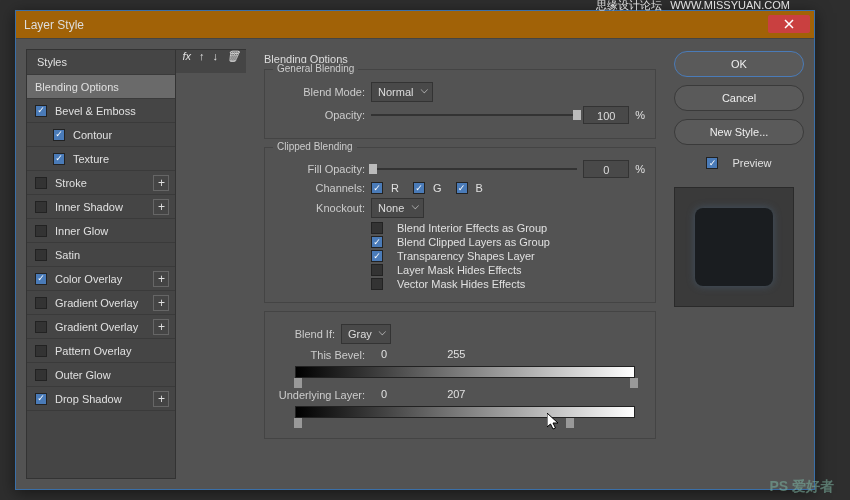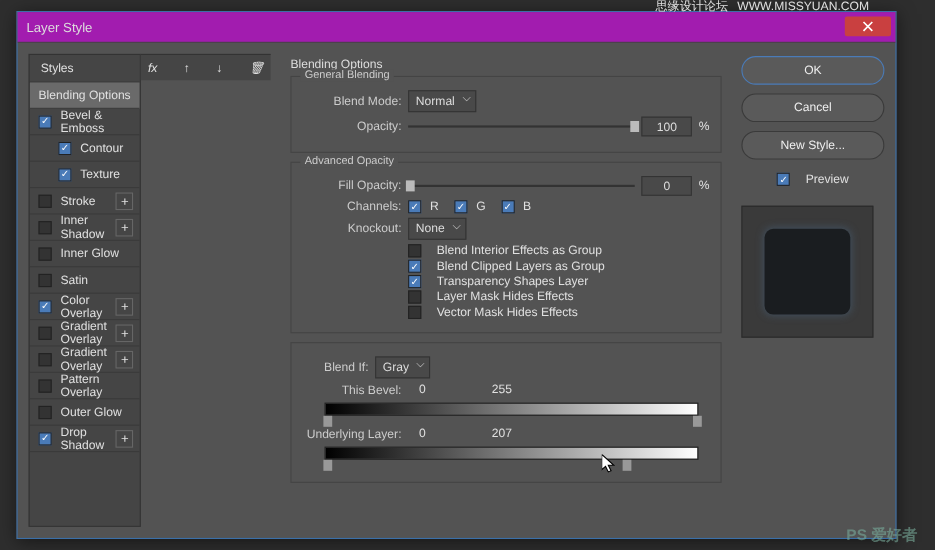--- a/index.html
+++ b/index.html
@@ -1,33 +1,33 @@
 <!DOCTYPE html>
 <html><head>
 <meta charset="utf-8">
 <style>
 *{box-sizing:border-box;margin:0;padding:0;font-family:"Segoe UI",Tahoma,sans-serif;font-size:11px;color:#e0e0e0}
 body{background:#2e2e2e;width:850px;height:500px;position:relative;overflow:hidden}
 .dialog{position:absolute;left:15px;top:10px;width:800px;height:480px;background:#535353;border:1px solid #3a6fa8;box-shadow:0 3px 15px rgba(0,0,0,.5)}
-.titlebar{height:28px;background:#a21caf;border-bottom:1px solid #444;display:flex;align-items:center;padding:0 8px;position:relative}
+.titlebar{height:28px;background:#a16207;border-bottom:1px solid #444;display:flex;align-items:center;padding:0 8px;position:relative}
 .titlebar .title{color:#ddd;font-size:12px}
 .close-btn{position:absolute;right:4px;top:4px;width:42px;height:18px;background:#c94040;display:flex;align-items:center;justify-content:center;border-radius:2px}
 .close-btn svg{width:10px;height:10px}
 .body{display:flex;height:calc(100% - 28px);padding:10px;gap:10px}
 .left{width:220px;display:flex;flex-direction:row}
 .styles-list{flex:1;background:#454545;border:1px solid #333;overflow:hidden}
 .sl-head{background:#454545;padding:6px 10px;border-bottom:1px solid #3a3a3a}
 .sl-item{display:flex;align-items:center;padding:5px 8px;border-bottom:1px solid #3a3a3a;position:relative;height:24px}
 .sl-item.sel{background:#6a6a6a}
 .sl-item.indent{padding-left:26px}
 .chk{width:12px;height:12px;background:#333;border:1px solid #222;margin-right:8px;display:flex;align-items:center;justify-content:center;flex-shrink:0}
 .chk.on{background:#4a7bb8}
 .chk.on::after{content:"✓";color:#fff;font-size:9px;line-height:1}
 .sl-item .plus{position:absolute;right:6px;width:16px;height:16px;border:1px solid #666;display:flex;align-items:center;justify-content:center;font-size:12px;background:#454545}
-.sl-foot{height:24px;background:#454545;border-top:1px solid #333;display:flex;align-items:center;padding:0 6px;gap:24px;color:#aaa}
+.sl-foot{height:24px;background:#454545;border-top:1px solid #333;display:flex;align-items:flex-start;padding:0 6px;gap:8px;color:#aaa}
 .sl-foot span{font-style:italic}
 .center{flex:1;padding:4px 8px;position:relative}
 .section-title{color:#ddd;margin-bottom:4px}
 .fieldset{border:1px solid #444;padding:8px 10px 10px;margin-bottom:8px;position:relative}
 .fieldset .legend{position:absolute;top:-7px;left:8px;background:#535353;padding:0 4px;font-size:10px;color:#ccc}
 .row{display:flex;align-items:center;margin:4px 0;gap:6px}
 .row .lbl{width:90px;text-align:right;color:#ccc}
 select{background:#494949;border:1px solid #333;color:#ddd;padding:2px 18px 2px 6px;height:20px;appearance:none;position:relative}
 .sel-wrap{position:relative;display:inline-block}
 .sel-wrap::after{content:"⌵";position:absolute;right:5px;top:2px;pointer-events:none;color:#ccc;font-size:10px}
@@ -153,21 +153,21 @@
               <div class="track">
                 <div class="hnd" style="left:calc(100% - 4px)"></div>
               </div>
             </div>
           <div class="numbox">100</div>
           <span>%</span>
         </div>
       </div>
 
       <div class="fieldset">
-        <div class="legend">Advanced Opacity</div>
+        <div class="legend">Clipped Blending</div>
         <div class="row">
           <div class="lbl">Fill Opacity:</div>
           <div class="slider">
               <div class="track">
                 <div class="hnd" style="left:-2px"></div>
               </div>
             </div>
           <div class="numbox">0</div>
           <span>%</span>
         </div>

